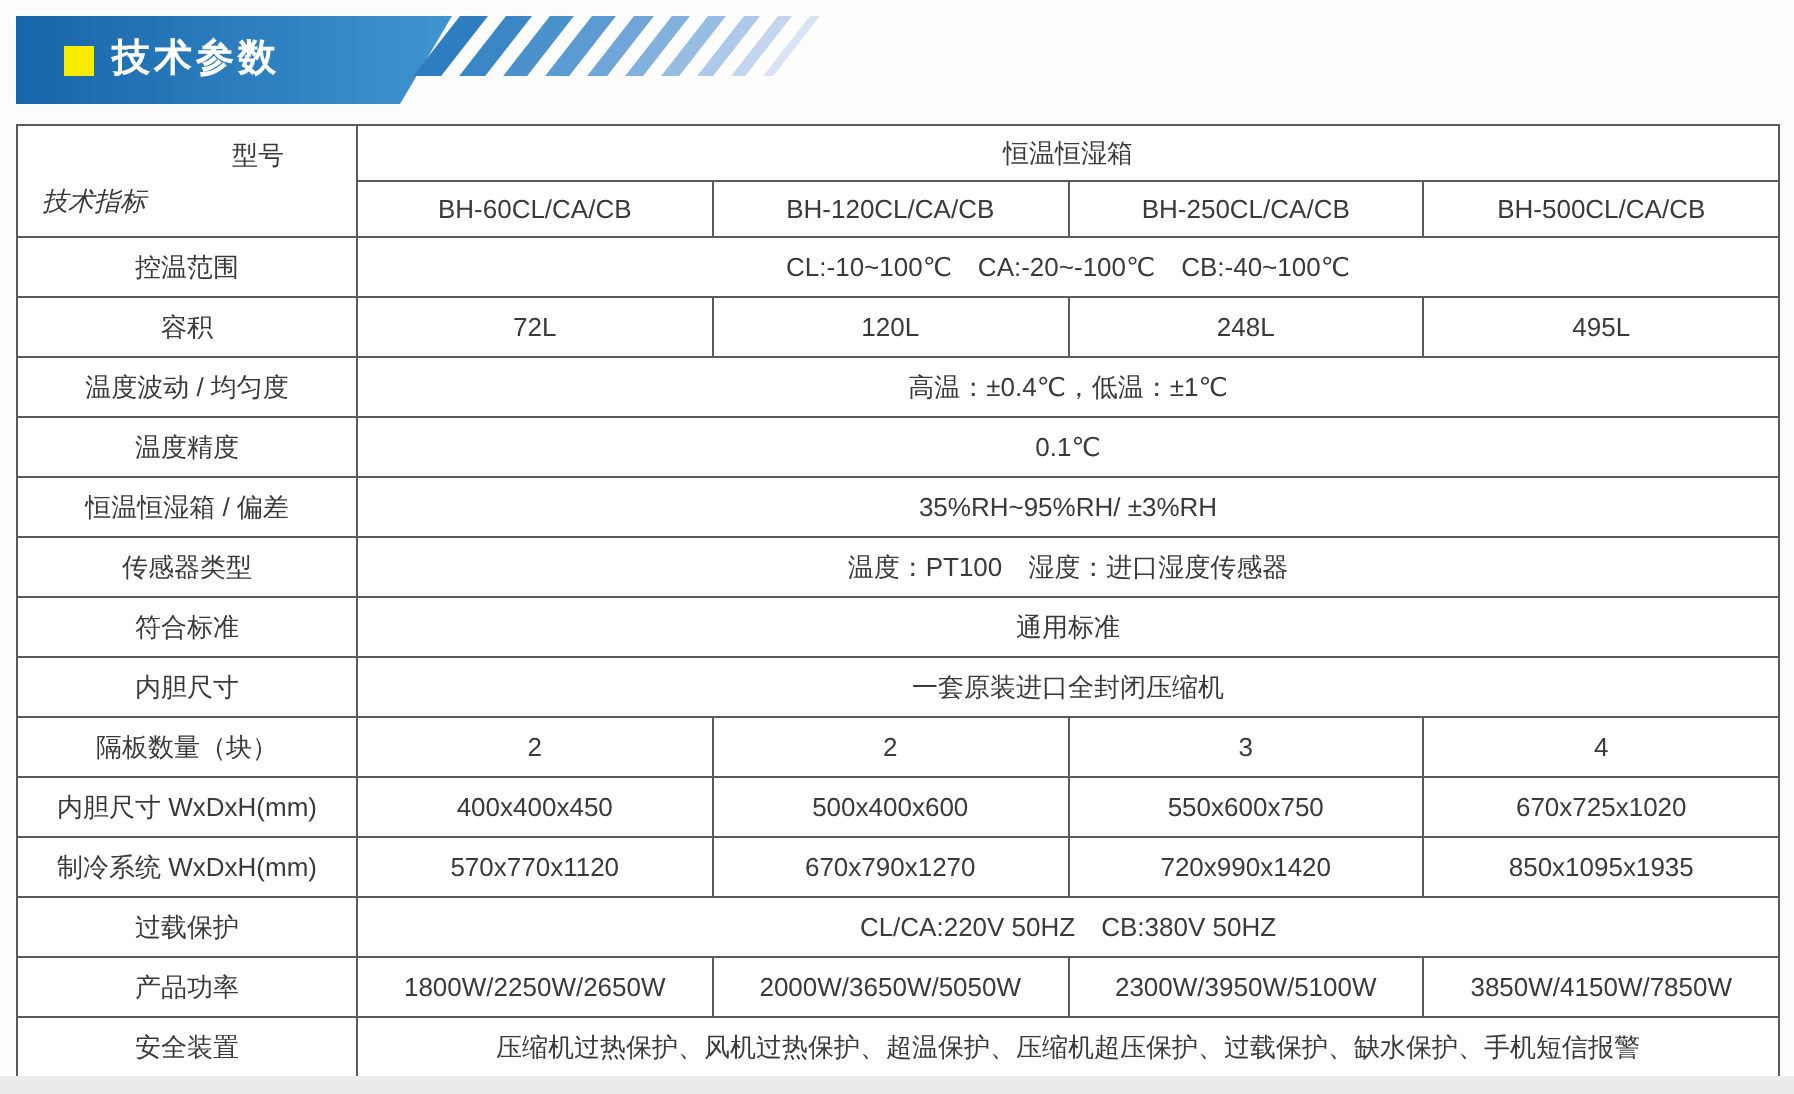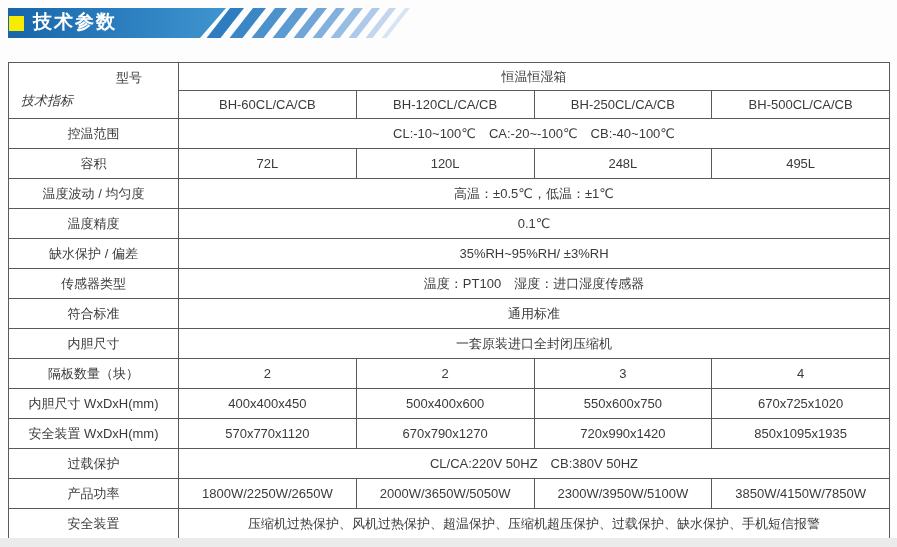--- a/index.html
+++ b/index.html
@@ -2,22 +2,22 @@
 <html><head>
 <meta charset="utf-8">
 <style>
   * { margin:0; padding:0; box-sizing:border-box; }
   html,body { width:897px; height:547px; background:#fdfdfd; overflow:hidden;
     font-family:"Liberation Sans","DejaVu Sans",sans-serif; }
   .page { position:relative; width:897px; height:547px; background:#fdfdfd; }
 
   
   .banner-row { position:absolute; top:8px; left:8px; height:30px; display:flex; align-items:stretch; }
-  .banner { position:relative; width:218px; height:30px; display:flex; align-items:center;
-    padding-left:1px; clip-path:polygon(0 0,100% 0,calc(100% - 26px) 100%,0 100%); }
+  .banner { position:relative; width:218px; height:44px; display:flex; align-items:center;
+    padding-left:24px; clip-path:polygon(0 0,100% 0,calc(100% - 26px) 100%,0 100%); }
   .yellow-sq { width:15px; height:15px; margin-right:9px; flex:0 0 auto; }
   .banner-title { color:#ffffff; font-size:19px; font-weight:bold; letter-spacing:2px;
     white-space:nowrap; padding-bottom:2px; }
   .stripes { display:flex; gap:9px; margin-left:4px; height:30px;
     transform:skewX(-38deg); transform-origin:100% 0; }
   .stripe { height:30px; flex:0 0 auto; }
 
   
   .spec-table { position:absolute; top:62px; left:8px; width:881px;
     border-collapse:collapse; table-layout:fixed; font-size:13px; color:#3a3a3a; }
@@ -91,28 +91,28 @@
         </tr>
         <tr>
           <th class="row-label">容积</th>
           <td>72L</td>
           <td>120L</td>
           <td>248L</td>
           <td>495L</td>
         </tr>
         <tr>
           <th class="row-label">温度波动 / 均匀度</th>
-          <td colspan="4">高温：±0.5℃，低温：±1℃</td>
+          <td colspan="4">高温：±0.4℃，低温：±1℃</td>
         </tr>
         <tr>
           <th class="row-label">温度精度</th>
           <td colspan="4">0.1℃</td>
         </tr>
         <tr>
-          <th class="row-label">缺水保护 / 偏差</th>
+          <th class="row-label">恒温恒湿箱 / 偏差</th>
           <td colspan="4">35%RH~95%RH/ ±3%RH</td>
         </tr>
         <tr>
           <th class="row-label">传感器类型</th>
           <td colspan="4">温度：PT100　湿度：进口湿度传感器</td>
         </tr>
         <tr>
           <th class="row-label">符合标准</th>
           <td colspan="4">通用标准</td>
         </tr>
@@ -128,21 +128,21 @@
           <td>4</td>
         </tr>
         <tr>
           <th class="row-label">内胆尺寸 WxDxH(mm)</th>
           <td>400x400x450</td>
           <td>500x400x600</td>
           <td>550x600x750</td>
           <td>670x725x1020</td>
         </tr>
         <tr>
-          <th class="row-label">安全装置 WxDxH(mm)</th>
+          <th class="row-label">制冷系统 WxDxH(mm)</th>
           <td>570x770x1120</td>
           <td>670x790x1270</td>
           <td>720x990x1420</td>
           <td>850x1095x1935</td>
         </tr>
         <tr>
           <th class="row-label">过载保护</th>
           <td colspan="4">CL/CA:220V 50HZ　CB:380V 50HZ</td>
         </tr>
         <tr>

